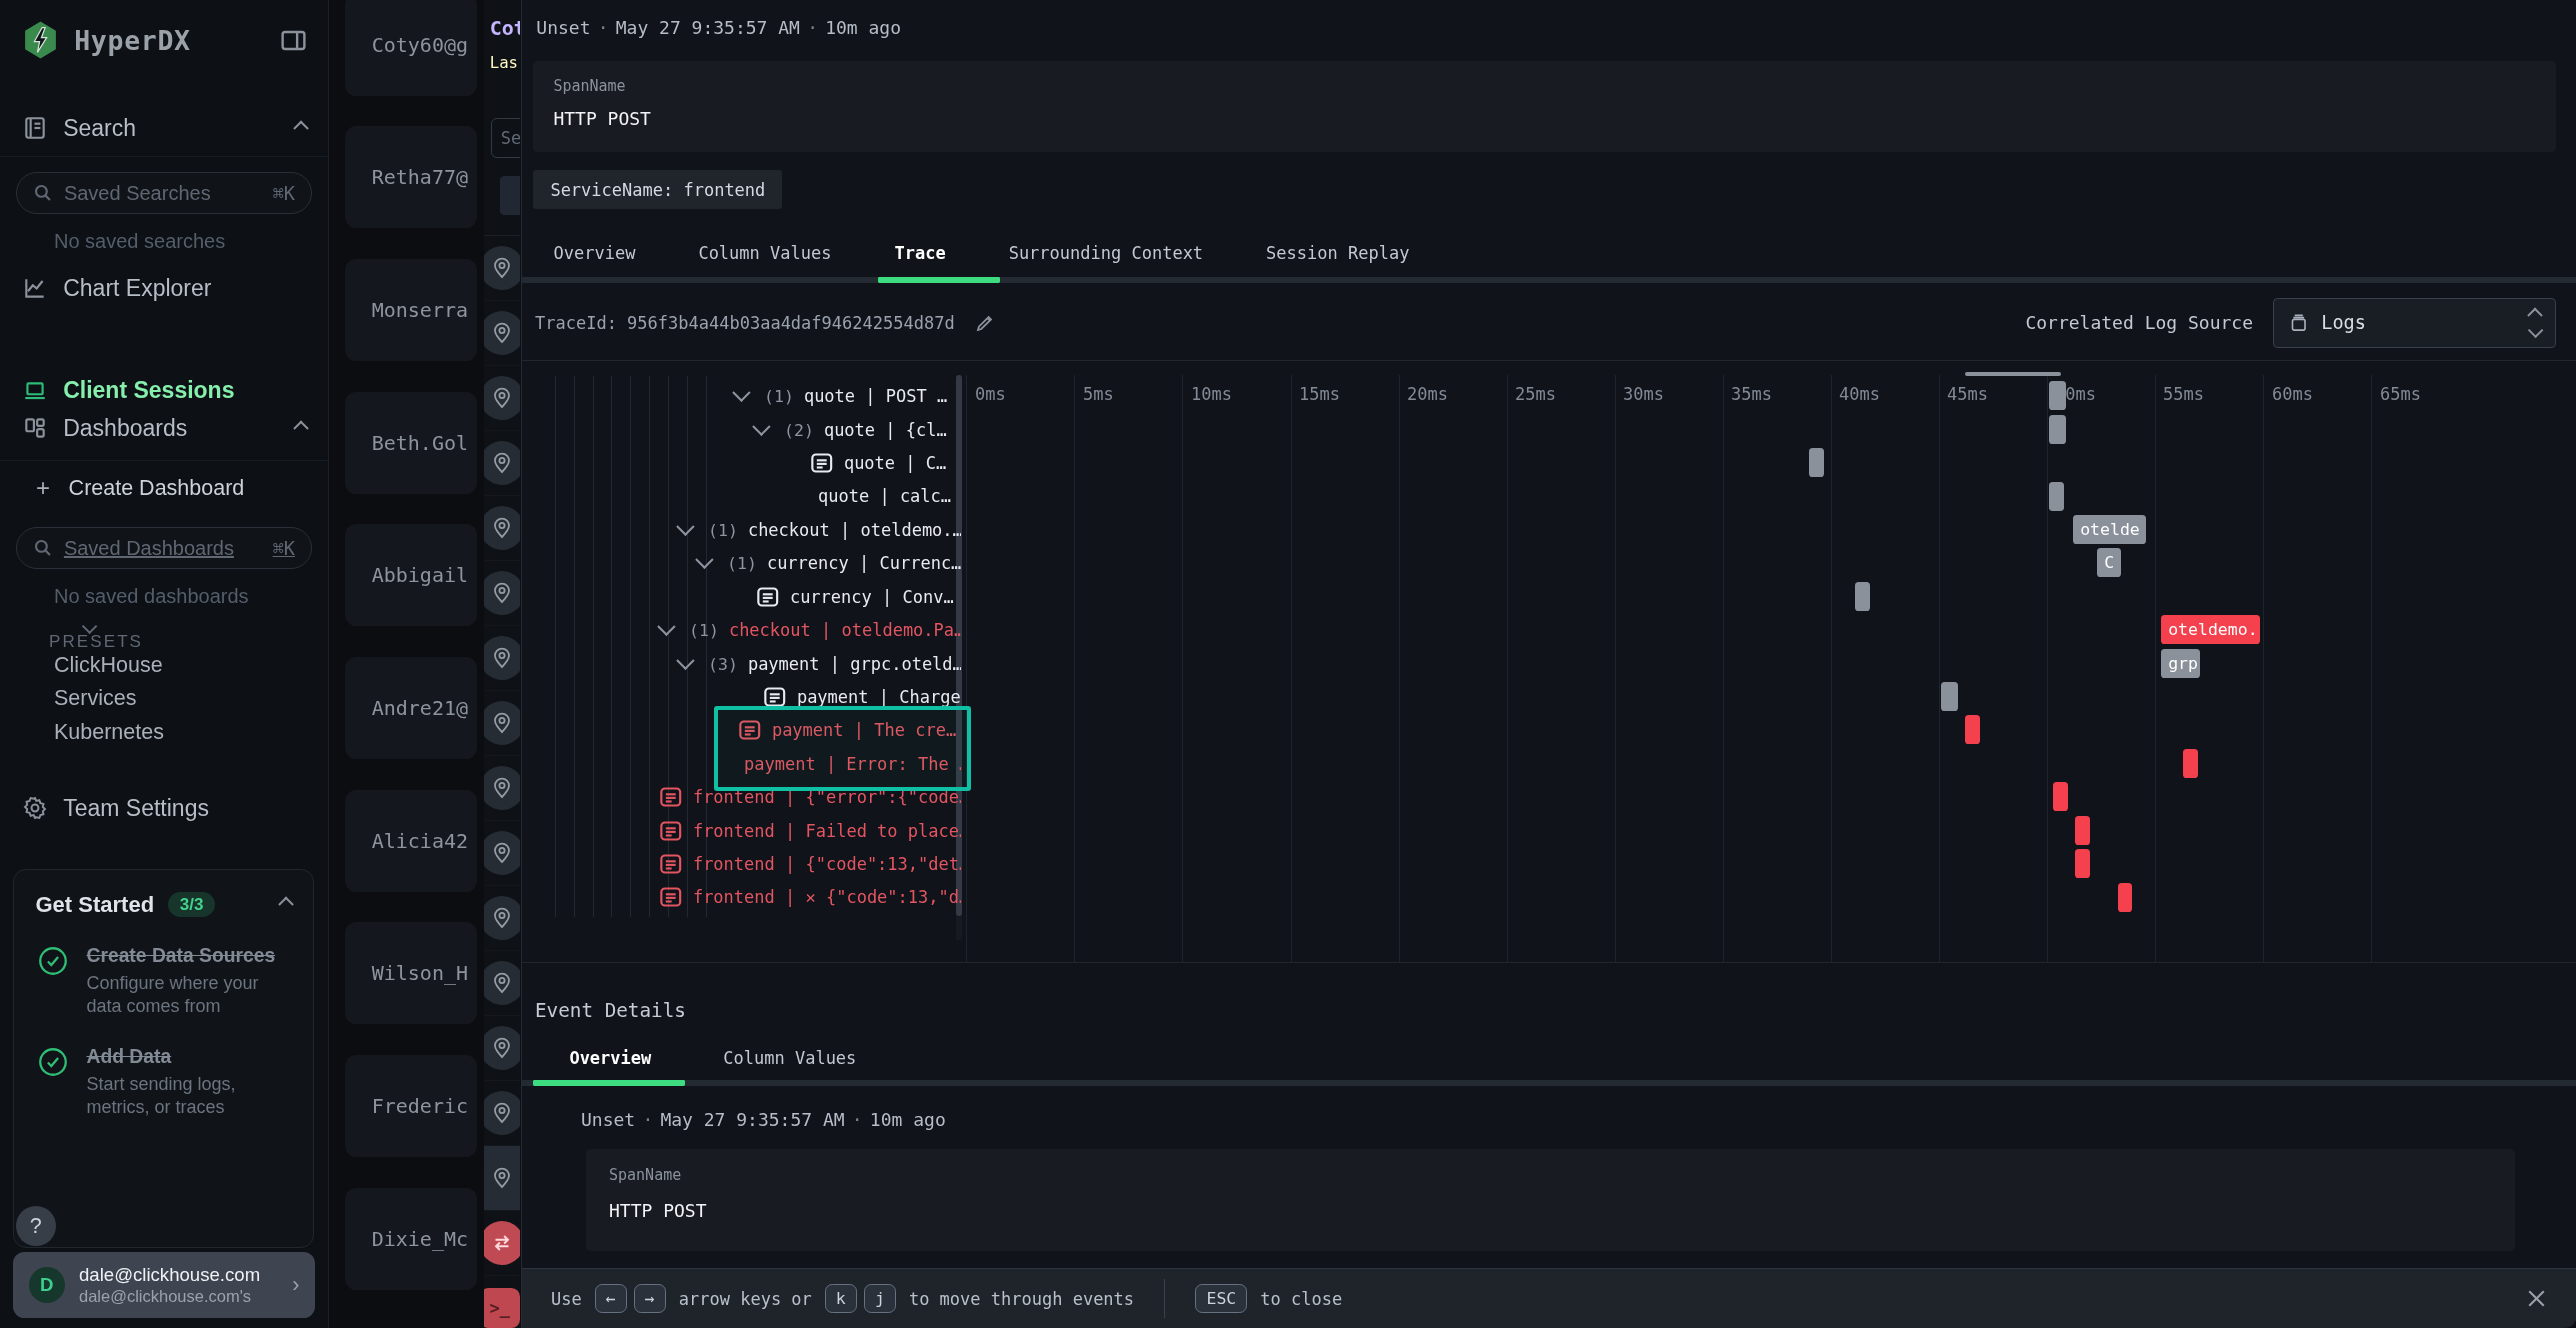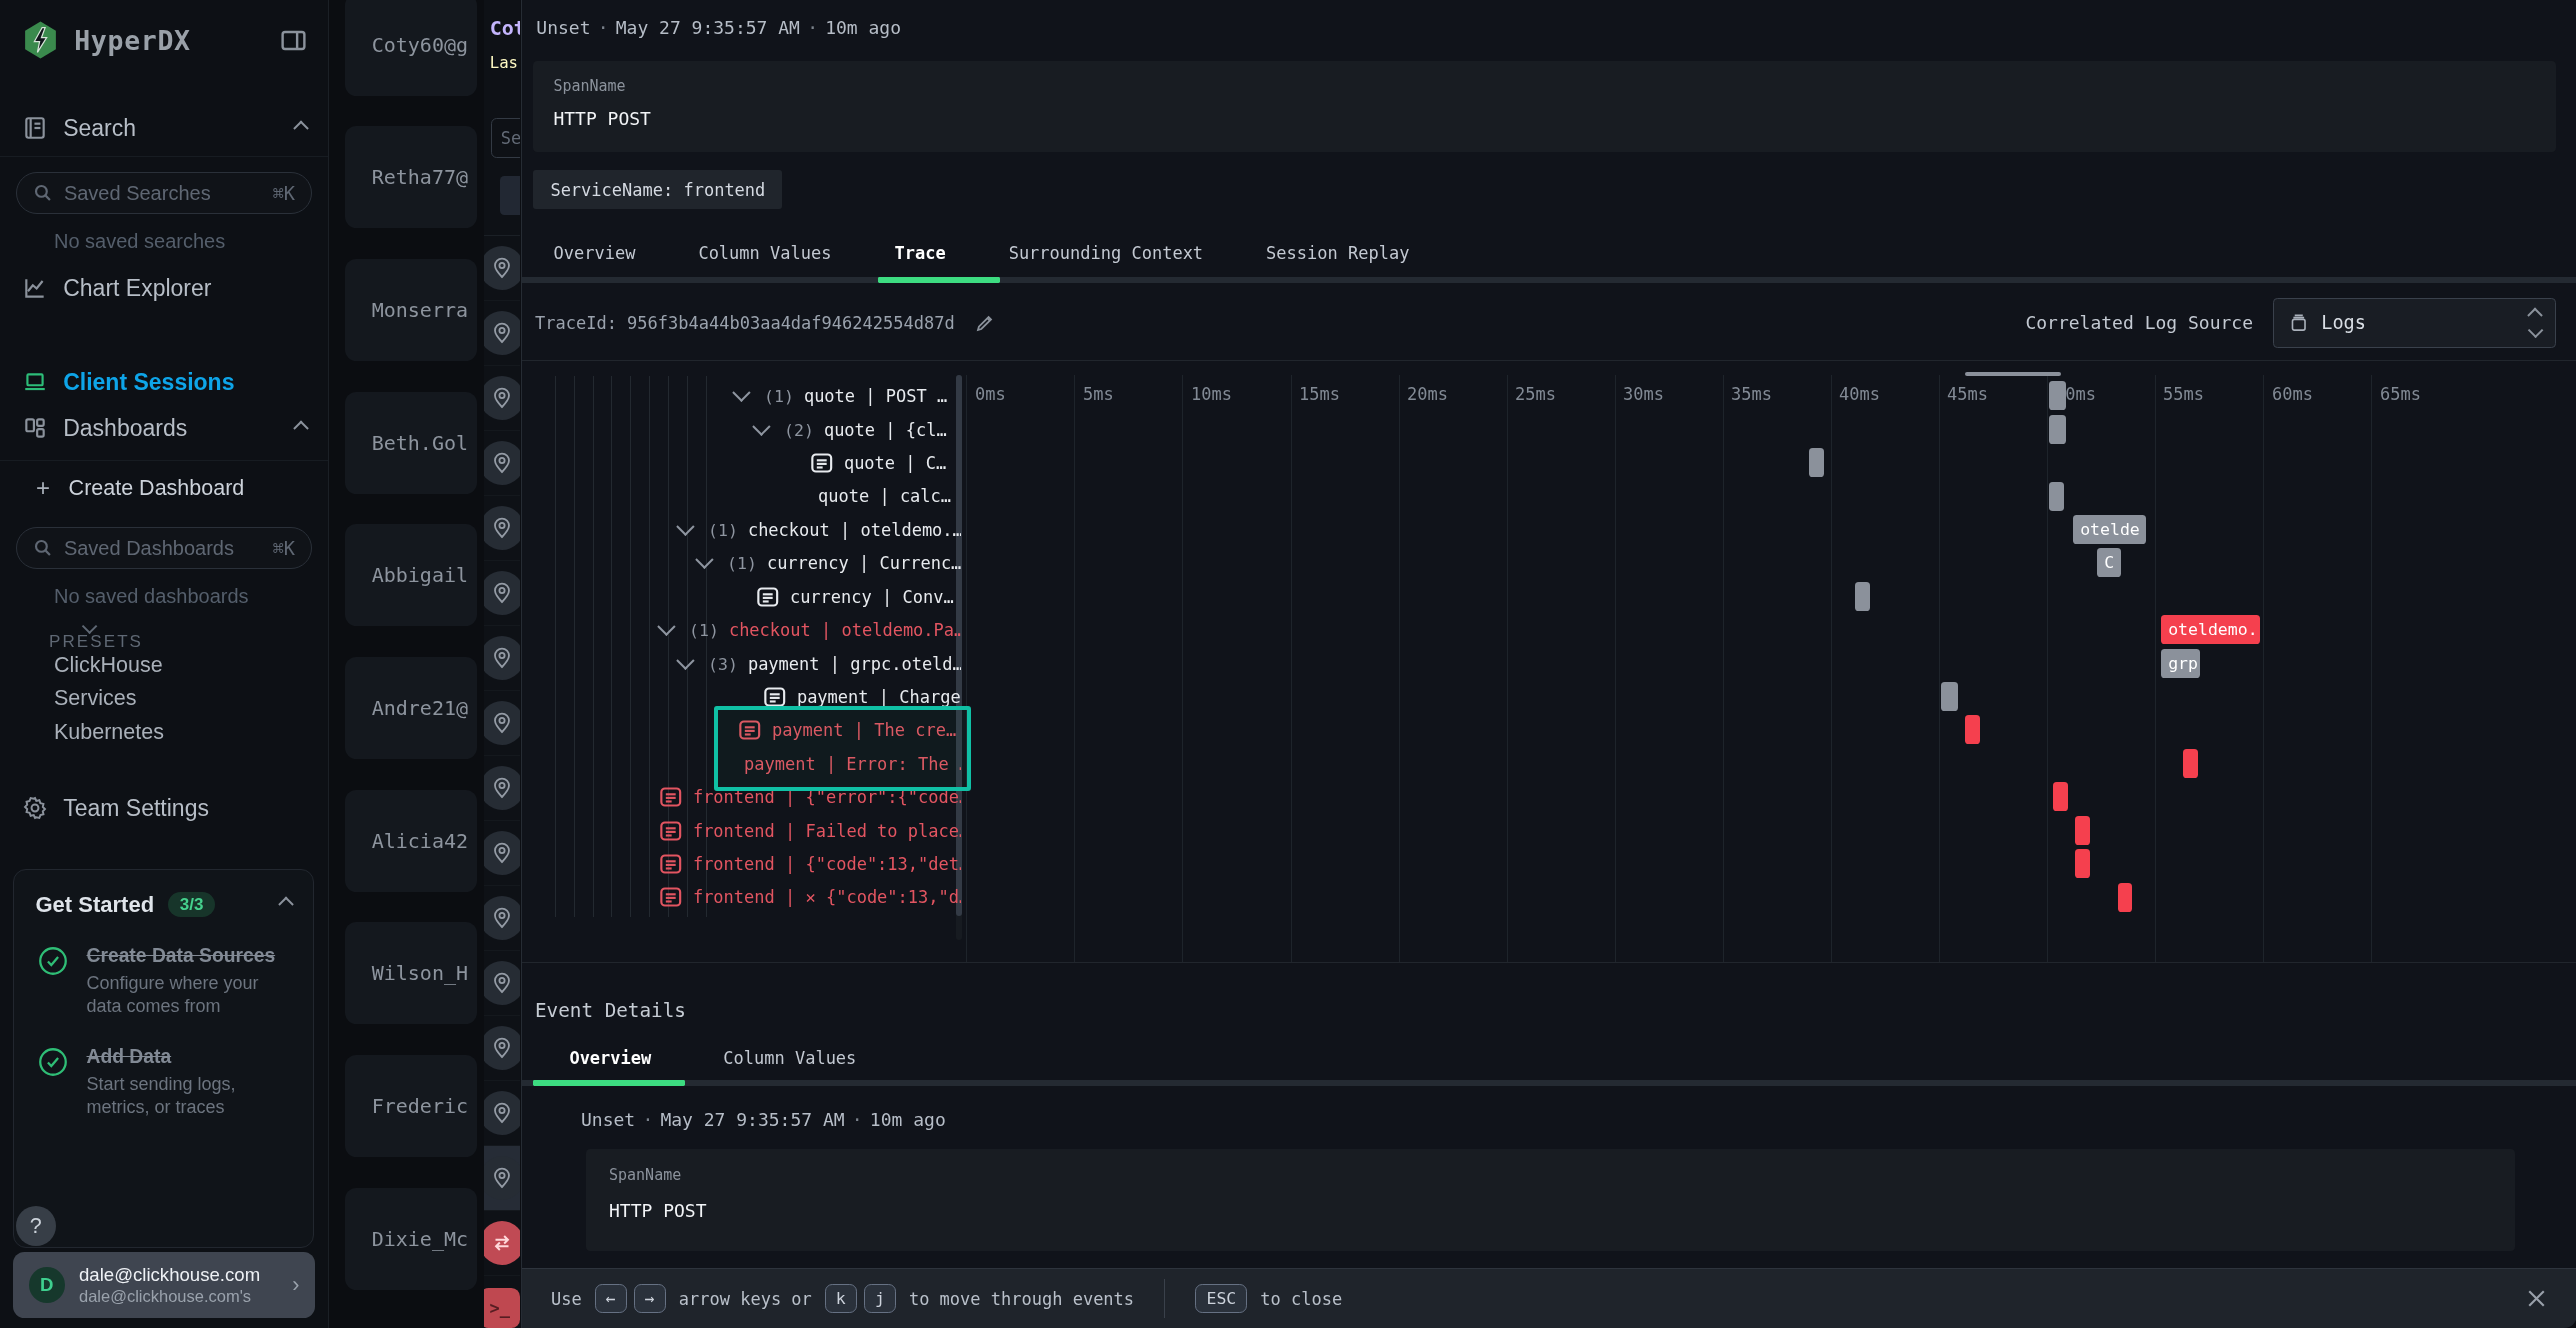--- a/index.html
+++ b/index.html
@@ -7,21 +7,21 @@
        background:#0c0e13;font-family:"DejaVu Sans Mono",monospace;color:#c6ccd4;}
 
   
   .sidebar{position:absolute;left:0;top:0;width:328px;height:1328px;background:#0d1015;
            border-right:1.4px solid #1b2026;z-index:5;font-family:"Liberation Sans",sans-serif;}
   .brand-row{position:absolute;left:21.5px;top:18.6px;right:20px;height:43px;display:flex;align-items:center;}
   .brand-title{font-family:"DejaVu Sans Mono",monospace;font-weight:bold;font-size:26.5px;color:#9aa1a9;margin-left:15.7px;letter-spacing:0.7px;}
   .collapse-btn{margin-left:auto;color:#8b929c;}
   .side-row{position:absolute;left:0;right:0;height:44px;display:flex;align-items:center;padding:0 21.5px;box-sizing:border-box;font-size:23px;color:#b7bec7;}
   .side-row .lbl{margin-left:15.7px;}
-  .side-row.active{color:#0ea5e9;font-weight:bold;}
+  .side-row.active{color:#86efac;font-weight:bold;align-items:flex-end;}
   .side-row.active svg{stroke:#2dbd79;}
   .chev-r{margin-left:auto;}
   .divider-h{position:absolute;left:0;right:0;height:1.4px;background:#171c22;}
   .pill-input{position:absolute;left:15.7px;width:296px;height:42px;border:1.4px solid #2a3039;border-radius:715px;
       display:flex;align-items:center;padding:0 15.7px;box-sizing:border-box;color:#5f6773;background:#101318;}
   .pill-input .ph{font-size:20px;margin-left:10px;flex:1;}
   .pill-input .kbd-hint{font-family:"DejaVu Sans Mono",monospace;font-size:18.6px;color:#5f6773;}
   .side-note{position:absolute;left:54px;font-size:20px;color:#545e6b;}
   .preset-item{position:absolute;left:54px;font-size:21.5px;color:#a9b0b9;}
   .presets-row{position:absolute;left:36px;display:flex;align-items:center;color:#5f6874;flex-direction:column;}
@@ -217,21 +217,21 @@
           <span class="cc up" style="display:block;border-color:#8b929c;"></span>
         </span>
     </div>
     <div class="divider-h" style="top:460px;"></div>
 
     <div class="create-row" style="top:474px;">
       <span class="plus">+</span>
       <span>Create Dashboard</span>
     </div>
 
-    <div class="pill-input" style="top:527px;">
+    <div class="pill-input" style="top:527px;text-decoration:underline;">
       <svg width="21.5" height="21.5" viewBox="0 0 24 24" fill="none" stroke="#5f6773" stroke-width="2.4">
           <circle cx="10.5" cy="10.5" r="6"></circle>
           <line x1="15.2" y1="15.2" x2="20" y2="20"></line>
         </svg>
       <span class="ph">Saved Dashboards</span>
       <span class="kbd-hint">⌘K</span>
     </div>
     <div class="side-note" style="top:585px;">No saved dashboards</div>
 
     <div class="presets-row" style="top:621px;">

